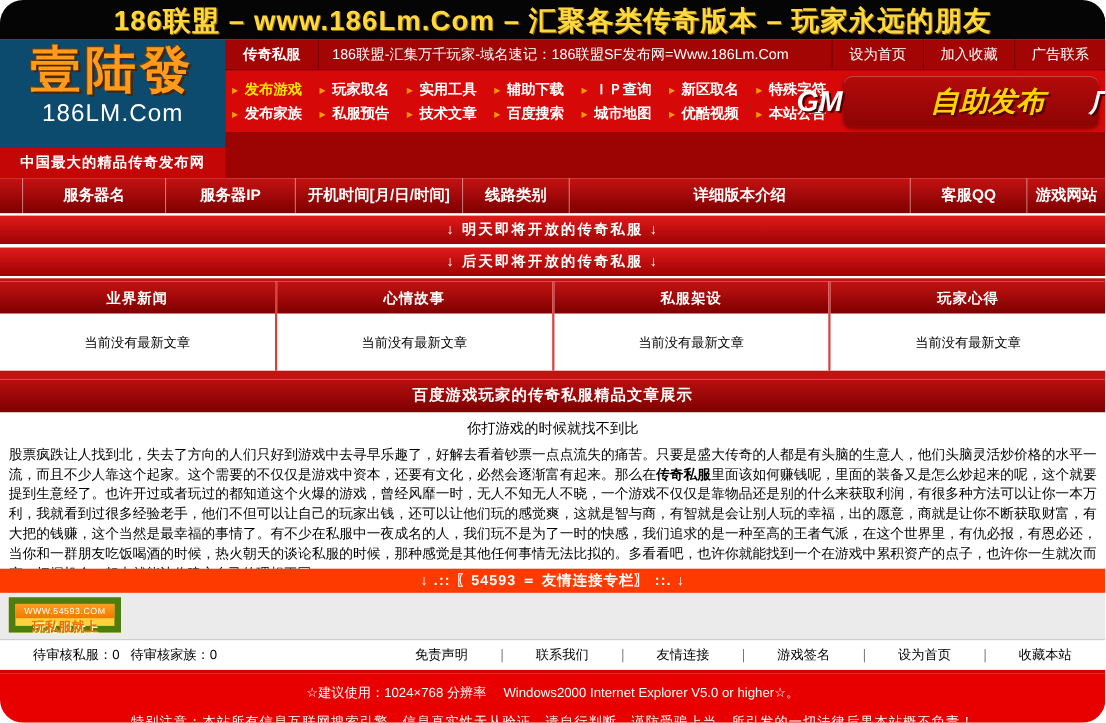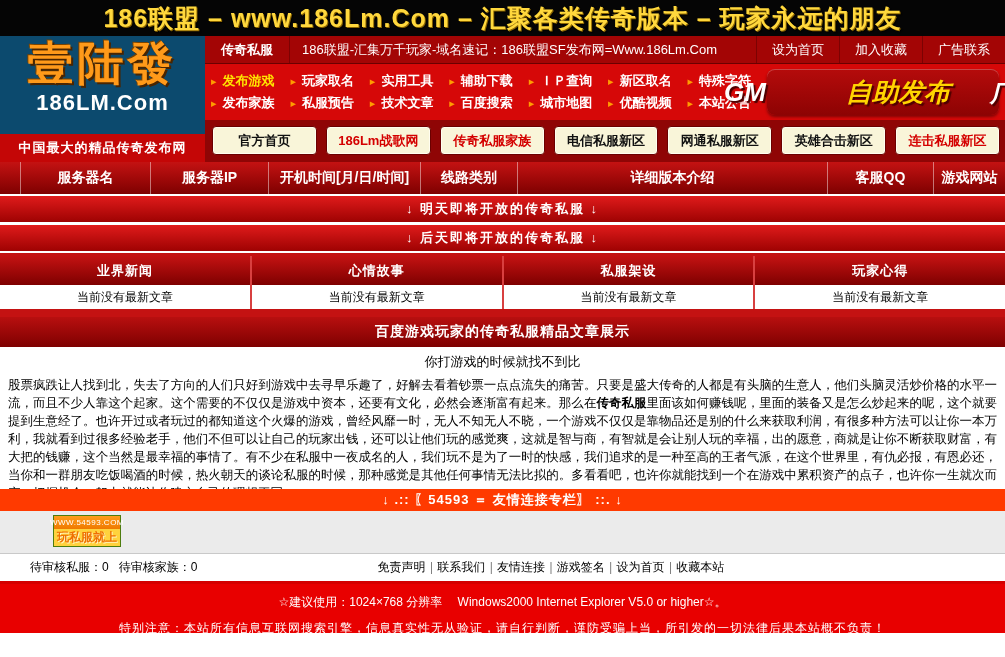--- a/index.html
+++ b/index.html
@@ -1,32 +1,32 @@
 <!DOCTYPE html>
 <html><head>
 <meta charset="utf-8">
 <style>
   * { box-sizing: border-box; margin: 0; padding: 0; }
   html,body { width:1005px; background:#fff; font-family:"Liberation Sans","DejaVu Sans",sans-serif; }
-  #page { width:1005px; height:657px; overflow:hidden; background:#fff; }
+  #page { width:1005px; height:657px; overflow:hidden; background:#fff;border-radius:21px; }
 
   
   .top-banner { height:36px; background:#050505; display:flex; align-items:center; justify-content:center; }
   .top-banner .gold {
     font-size:25px; font-weight:bold; letter-spacing:1px; white-space:nowrap;
     color:#ffd83d; text-shadow:1px 1px 0 #8a6400, 2px 2px 1px #000;
   }
 
   
   .header-row { height:126px; display:flex; background:#9c0404; }
   .logo-col { width:205px; display:flex; flex-direction:column; }
   .logo-black { height:98px; background:#0c4a6e; text-align:center; overflow:hidden; }
   .logo-brand { display:block; font-size:46px; font-weight:bold; line-height:54px; letter-spacing:4px;
     color:#ff9a1a; text-shadow:2px 2px 0 #4a2500, -1px -1px 0 #7a4300; }
-  .logo-domain { display:block; font-size:22px; font-weight:bold; color:#fff; line-height:26px; letter-spacing:1px; }
+  .logo-domain { display:block; font-size:22px; font-weight:normal; color:#fff; line-height:26px; letter-spacing:1px; }
   .logo-strip { height:28px; background:#c40606; color:#fff; font-size:13px; font-weight:bold;
     display:flex; align-items:center; justify-content:center; letter-spacing:1px; }
 
   .right-col { flex:1; display:flex; flex-direction:column; }
   .topstrip { height:28px; background:#a30505; border-bottom:1px solid #6b0000; display:flex; align-items:center; color:#fff; font-size:13px; }
   .topstrip .cat { font-weight:bold; padding:0 16px; border-right:1px solid #7c0202; height:100%; display:flex; align-items:center; }
   .topstrip .slogan { flex:1; padding-left:12px; white-space:nowrap; overflow:hidden; }
   .topstrip .hlink { padding:0 15px; border-left:1px solid #7c0202; height:100%; display:flex; align-items:center; cursor:pointer; white-space:nowrap; }
 
   .midstrip { height:56px; background:#d60808; display:flex; }
@@ -56,53 +56,53 @@
   .lh-spacer { width:20px; border-left:none; }
   .w1{width:130px}.w2{width:118px}.w3{width:152px}.w4{width:97px}.w5{width:310px}.w6{width:106px}.w7{flex:1}
 
   
   .open-bar { background:linear-gradient(#e01b1b,#9e0202); color:#fff; font-size:13px; font-weight:bold;
     display:flex; align-items:center; justify-content:center; letter-spacing:2px; }
   .bar1 { height:29px; border-bottom:3px solid #fff; }
   .bar2 { height:28px; border-bottom:2px solid #fff; }
 
   
-  .news-cols { height:64px; border-top:3px solid #c41212; border-bottom:8px solid #c41212; display:flex; background:#fff;text-align:center; }
+  .news-cols { height:92px; border-top:3px solid #c41212; border-bottom:8px solid #c41212; display:flex; background:#fff;text-align:center; }
   .news-col { flex:1; border-left:2px solid #d84040; display:flex; flex-direction:column; }
   .news-col:first-child { border-left:none; }
   .news-head { height:29px; background:linear-gradient(#c41212,#7e0000); color:#fff; font-size:13px; font-weight:bold;
     display:flex; align-items:center; justify-content:center; letter-spacing:1px; }
   .news-body { flex:1; display:flex; align-items:center; justify-content:center; color:#000; font-size:12px; }
 
   
   .article-bar { height:30px; background:linear-gradient(#b80f0f,#7e0000); color:#fff; font-size:14px; font-weight:bold;
     display:flex; align-items:center; justify-content:center; letter-spacing:1px; }
   .content { height:142px; background:#fff; overflow:hidden; }
   .article-title { text-align:center; font-size:13px; color:#000; margin:6px 0 5px; cursor:pointer; }
   .article-body { padding:0 8px; font-size:12.5px; line-height:18px; color:#000; text-align:justify; }
   .article-body b { font-weight:bold; }
 
   
   .links-bar { height:22px; background:#ff3a00; color:#fff; font-size:13px; font-weight:bold;
     display:flex; align-items:center; justify-content:center; letter-spacing:1px; }
 
   
   .gray-strip { height:42px; background:#ebebeb; padding:4px 0 0 8px; }
-  .badge { width:68px; height:32px; border:1px solid #4d7c0f; cursor:pointer; background:#ffd23d;margin-left:45px; }
+  .badge { width:102px; height:32px; border:6px solid #4d7c0f; cursor:pointer; background:#ffd23d; }
   .badge-top { height:13px; background:linear-gradient(#ff9d1c,#ef7a00); color:#fff; font-size:8px;
     display:flex; align-items:center; justify-content:center; letter-spacing:.5px; }
   .badge-bottom { height:17px; display:flex; align-items:center; justify-content:center;
     color:#ef7000; font-weight:bold; font-size:12px; text-shadow:1px 1px 0 #fff4c0; }
 
   
   .footer-links { height:31px; background:#fff; border-top:1px solid #c9c9c9; border-bottom:3px solid #d40000;
     display:flex; align-items:center; font-size:12px; color:#000; }
   .pending { padding-left:30px; white-space:nowrap; }
   .pending span { margin-right:10px; }
-  .flinks { display:flex; align-items:center; margin-left:170px; gap:0; white-space:nowrap; }
+  .flinks { display:flex; align-items:center; margin-left:170px; gap:25px; white-space:nowrap; }
   .flinks .flink { cursor:pointer; }
   .flinks .sep { color:#555; }
 
   .footer-red { height:49px; background:#e80000; color:#fff; text-align:center; font-size:12px; padding-top:10px; }
   .footer-red .line2 { margin-top:9px; letter-spacing:1px; }
 </style>
 </head>
 <body>
 
 <div id="page">
@@ -194,29 +194,20 @@
         </div>
         <div class="gm-wrap">
           <div class="gm-box">
             <span class="w">GM</span>
             <span class="y">自助发布</span>
             <span class="w">广告</span>
           </div>
         </div>
       </div>
 
-      <div class="tabstrip">
-        <div class="tab">官方首页</div>
-        <div class="tab red">186Lm战歌网</div>
-        <div class="tab red">传奇私服家族</div>
-        <div class="tab">电信私服新区</div>
-        <div class="tab">网通私服新区</div>
-        <div class="tab">英雄合击新区</div>
-        <div class="tab red">连击私服新区</div>
-      </div>
     </div>
   </div>
 
   <div class="listing-header">
     <div class="lh-cell lh-spacer"></div>
     <div class="lh-cell w1">服务器名</div>
     <div class="lh-cell w2">服务器IP</div>
     <div class="lh-cell w3">开机时间[月/日/时间]</div>
     <div class="lh-cell w4">线路类别</div>
     <div class="lh-cell w5">详细版本介绍</div>

